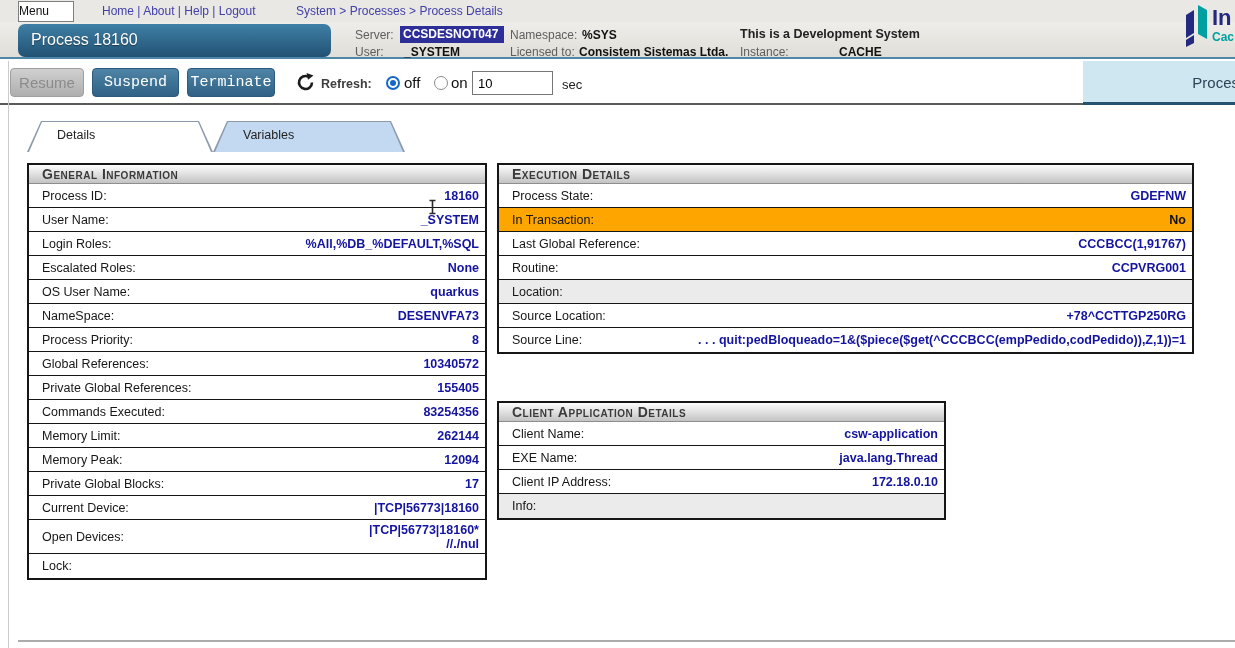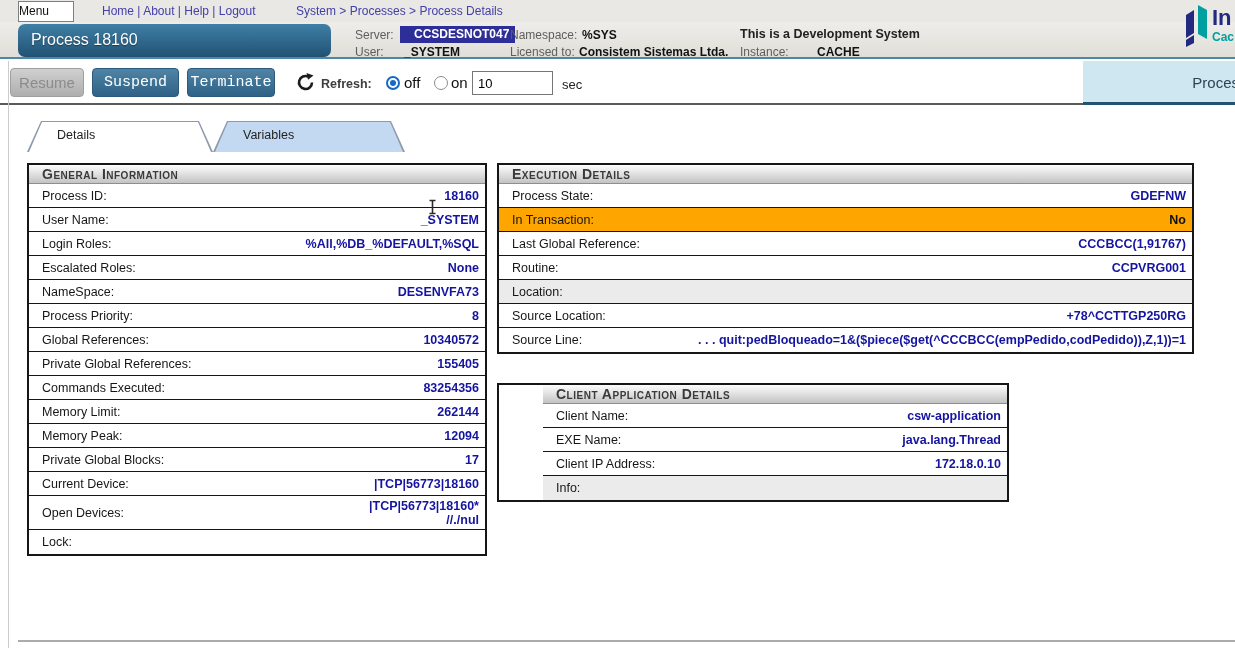--- a/index.html
+++ b/index.html
@@ -31,21 +31,21 @@
   .title-pill {
     position:absolute; left:18px; top:2px; width:313px; height:33px;
     border-radius:7px; padding-left:13px;
     background:linear-gradient(var(--title-bar-light,#3f7fa6), var(--title-bar-dark,#215273));
     color:#fff; font-size:16px; line-height:32px; text-shadow:0 1px 1px rgba(0,0,0,.4);
   }
   .hlabel { font-size:12px; color:#5e5e5e; }
   .hvalue { font-size:12px; font-weight:bold; color:#111; }
   .server-chip {
     background:var(--server-chip,#2e2e99); color:#fff; font-weight:bold; font-size:12px;
-    padding:1px 6px 2px 14px;
+    padding:1px 6px 2px 3px;
   }
   .dev-notice { font-size:12.5px; font-weight:bold; color:#222; }
 
   
   .logo { position:absolute; left:1183px; top:3px; z-index:6; width:90px; }
   .logo-text1 { position:absolute; left:29px; top:2px; font-size:22px; font-weight:bold; color:#23297e; }
   .logo-text2 { position:absolute; left:29px; top:27px; font-size:12px; font-weight:bold; color:#00a0a0;text-align:center; }
 
   
   .toolbar {
@@ -111,21 +111,21 @@
   .tbl-body .inforow:last-child { border-bottom:none; }
   .inforow.tall { min-height:34px; }
   .rowlabel { color:#161616; }
   .rowvalue { font-weight:bold; color:var(--value-text,#1414a0); text-align:right; white-space:pre-line; }
   .bg-orange { background:var(--row-highlight,#ffa500); }
   .bg-orange .rowvalue { color:#111; }
   .bg-gray { background:#ebebeb; }
 
   #tbl-general { left:27px; top:163px; width:460px; }
   #tbl-exec    { left:497px; top:163px; width:697px; }
-  #tbl-client  { left:497px; top:383px; width:512px;padding-left:44px; }
+  #tbl-client  { left:497px; top:401px; width:449px; }
 
   .bottom-line { position:absolute; left:18px; right:0; top:640px; height:2px; background:#ababab; }
   .text-cursor { position:absolute; left:427px; top:199px; z-index:9; }
 </style>
 </head>
 <body data-interactable="false">
 
 <div class="topbar" data-interactable="false">
   <div class="menu-btn" data-interactable="true">Menu</div>
   <div class="nav-links" data-interactable="false"><span data-interactable="true">Home</span><span class="sep" data-interactable="false"> | </span><span data-interactable="true">About</span><span class="sep" data-interactable="false"> | </span><span data-interactable="true">Help</span><span class="sep" data-interactable="false"> | </span><span data-interactable="true">Logout</span></div>
@@ -140,21 +140,21 @@
   <span class="abs hlabel" style="left:355px; top:23px;" data-interactable="false">User:</span>
   <span class="abs hvalue" style="left:404px; top:23px;" data-interactable="false">_SYSTEM</span>
 
   <span class="abs hlabel" style="left:510px; top:6px;" data-interactable="false">Namespace:</span>
   <span class="abs hvalue" style="left:582px; top:6px;" data-interactable="false">%SYS</span>
   <span class="abs hlabel" style="left:510px; top:23px;" data-interactable="false">Licensed to:</span>
   <span class="abs hvalue" style="left:579px; top:23px;" data-interactable="false">Consistem Sistemas Ltda.</span>
 
   <span class="abs dev-notice" style="left:740px; top:5px;" data-interactable="false">This is a Development System</span>
   <span class="abs hlabel" style="left:740px; top:23px;" data-interactable="false">Instance:</span>
-  <span class="abs hvalue" style="left:817px; top:23px;" data-interactable="false">CACHE</span>
+  <span class="abs hvalue" style="left:839px; top:23px;" data-interactable="false">CACHE</span>
 </div>
 
 <div class="logo" data-interactable="false">
   <svg width="28" height="44" viewBox="0 0 28 44" data-interactable="false">
     <polygon points="3,12 11,7 11,30 3,35" fill="#23297e"></polygon>
     <polygon points="15,2 24,7 24,36 15,31" fill="#00a0a0"></polygon>
     <polygon points="3,37 11,32 11,40 3,44" fill="#23297e"></polygon>
   </svg>
   <span class="logo-text1" data-interactable="false">In</span>
   <span class="logo-text2" data-interactable="false">Cac</span>
@@ -214,20 +214,24 @@
       </div>
       <div class="inforow" data-interactable="false">
         <span class="rowlabel" data-interactable="false">Login Roles:</span>
         <span class="rowvalue" data-interactable="false">%All,%DB_%DEFAULT,%SQL</span>
       </div>
       <div class="inforow" data-interactable="false">
         <span class="rowlabel" data-interactable="false">Escalated Roles:</span>
         <span class="rowvalue" data-interactable="false">None</span>
       </div>
       <div class="inforow" data-interactable="false">
+        <span class="rowlabel" data-interactable="false">OS User Name:</span>
+        <span class="rowvalue" data-interactable="false">quarkus</span>
+      </div>
+      <div class="inforow" data-interactable="false">
         <span class="rowlabel" data-interactable="false">NameSpace:</span>
         <span class="rowvalue" data-interactable="false">DESENVFA73</span>
       </div>
       <div class="inforow" data-interactable="false">
         <span class="rowlabel" data-interactable="false">Process Priority:</span>
         <span class="rowvalue" data-interactable="false">8</span>
       </div>
       <div class="inforow" data-interactable="false">
         <span class="rowlabel" data-interactable="false">Global References:</span>
         <span class="rowvalue" data-interactable="false">10340572</span>

